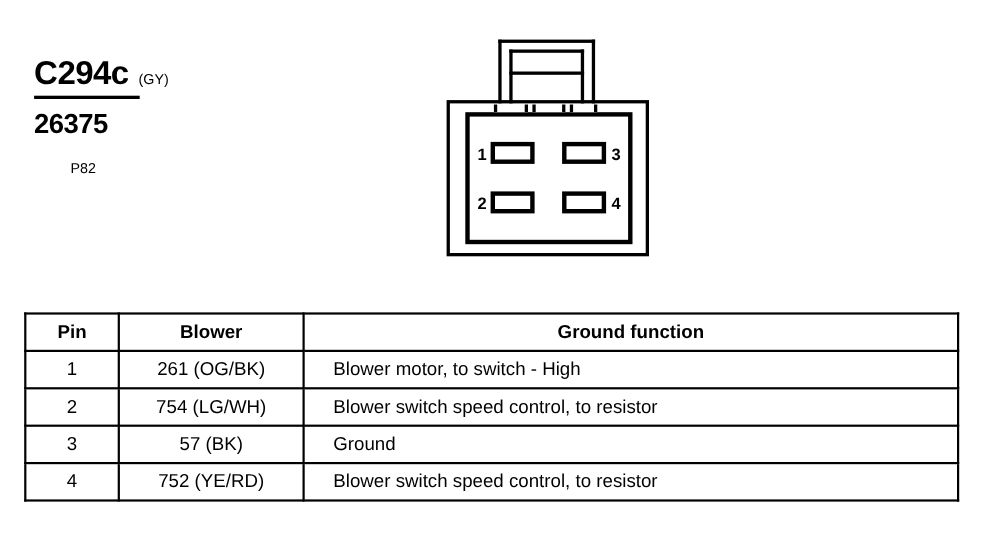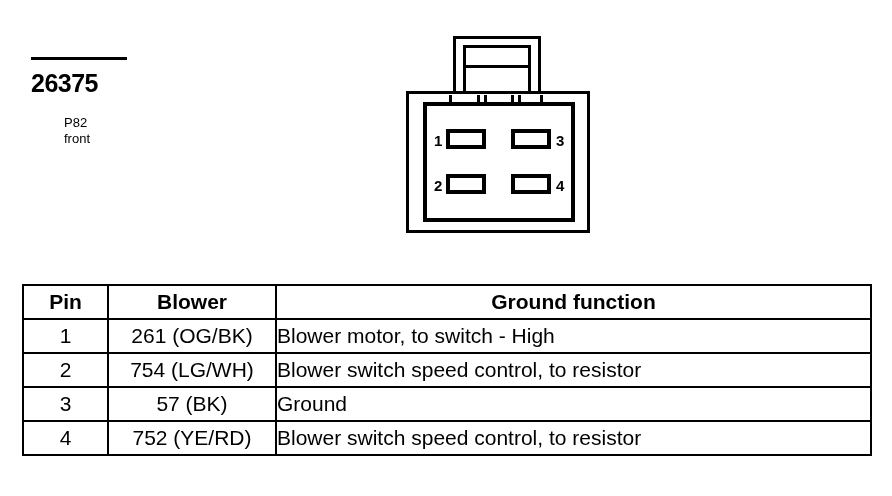--- a/index.html
+++ b/index.html
@@ -171,43 +171,46 @@
     position: absolute;
     left: 22px;
     top: 284px;
     width: 850px;
     border-collapse: collapse;
     table-layout: fixed;
   }
   #pin-table th, #pin-table td {
     border: 2px solid #000;
     height: 34px;
-    font-size: 21px;
-    padding: 0 0;
+    font-size: 17px;
+    padding: 0 26px;
     box-sizing: border-box;
   }
   #pin-table th {
     font-weight: bold;
     text-align: center;
   }
   #pin-table td { font-weight: normal; }
   .col-pin      { width: 85px;  text-align: center; }
   .col-circuit  { width: 168px; text-align: center; }
   .col-function { text-align: left; padding-left: 12px; }
   #pin-table thead th.col-function { text-align: center; }
 </style>
 </head>
 <body>
 
 <div id="label-block">
+  <div id="connector-id-row">
+    <span id="connector-id">C294c</span>
+    <span id="connector-color">(GY)</span>
+  </div>
   <div id="id-underline"></div>
   <div id="part-number">26375</div>
   <div id="description">
     <div>P82</div>
-    <div>front</div>
   </div>
 </div>
 
 <div id="connector-figure">
   <div id="latch-outer"></div>
   <div id="latch-inner"></div>
   <div id="latch-divider"></div>
 
   <div id="body-outer"></div>
   <div id="body-inner"></div>

